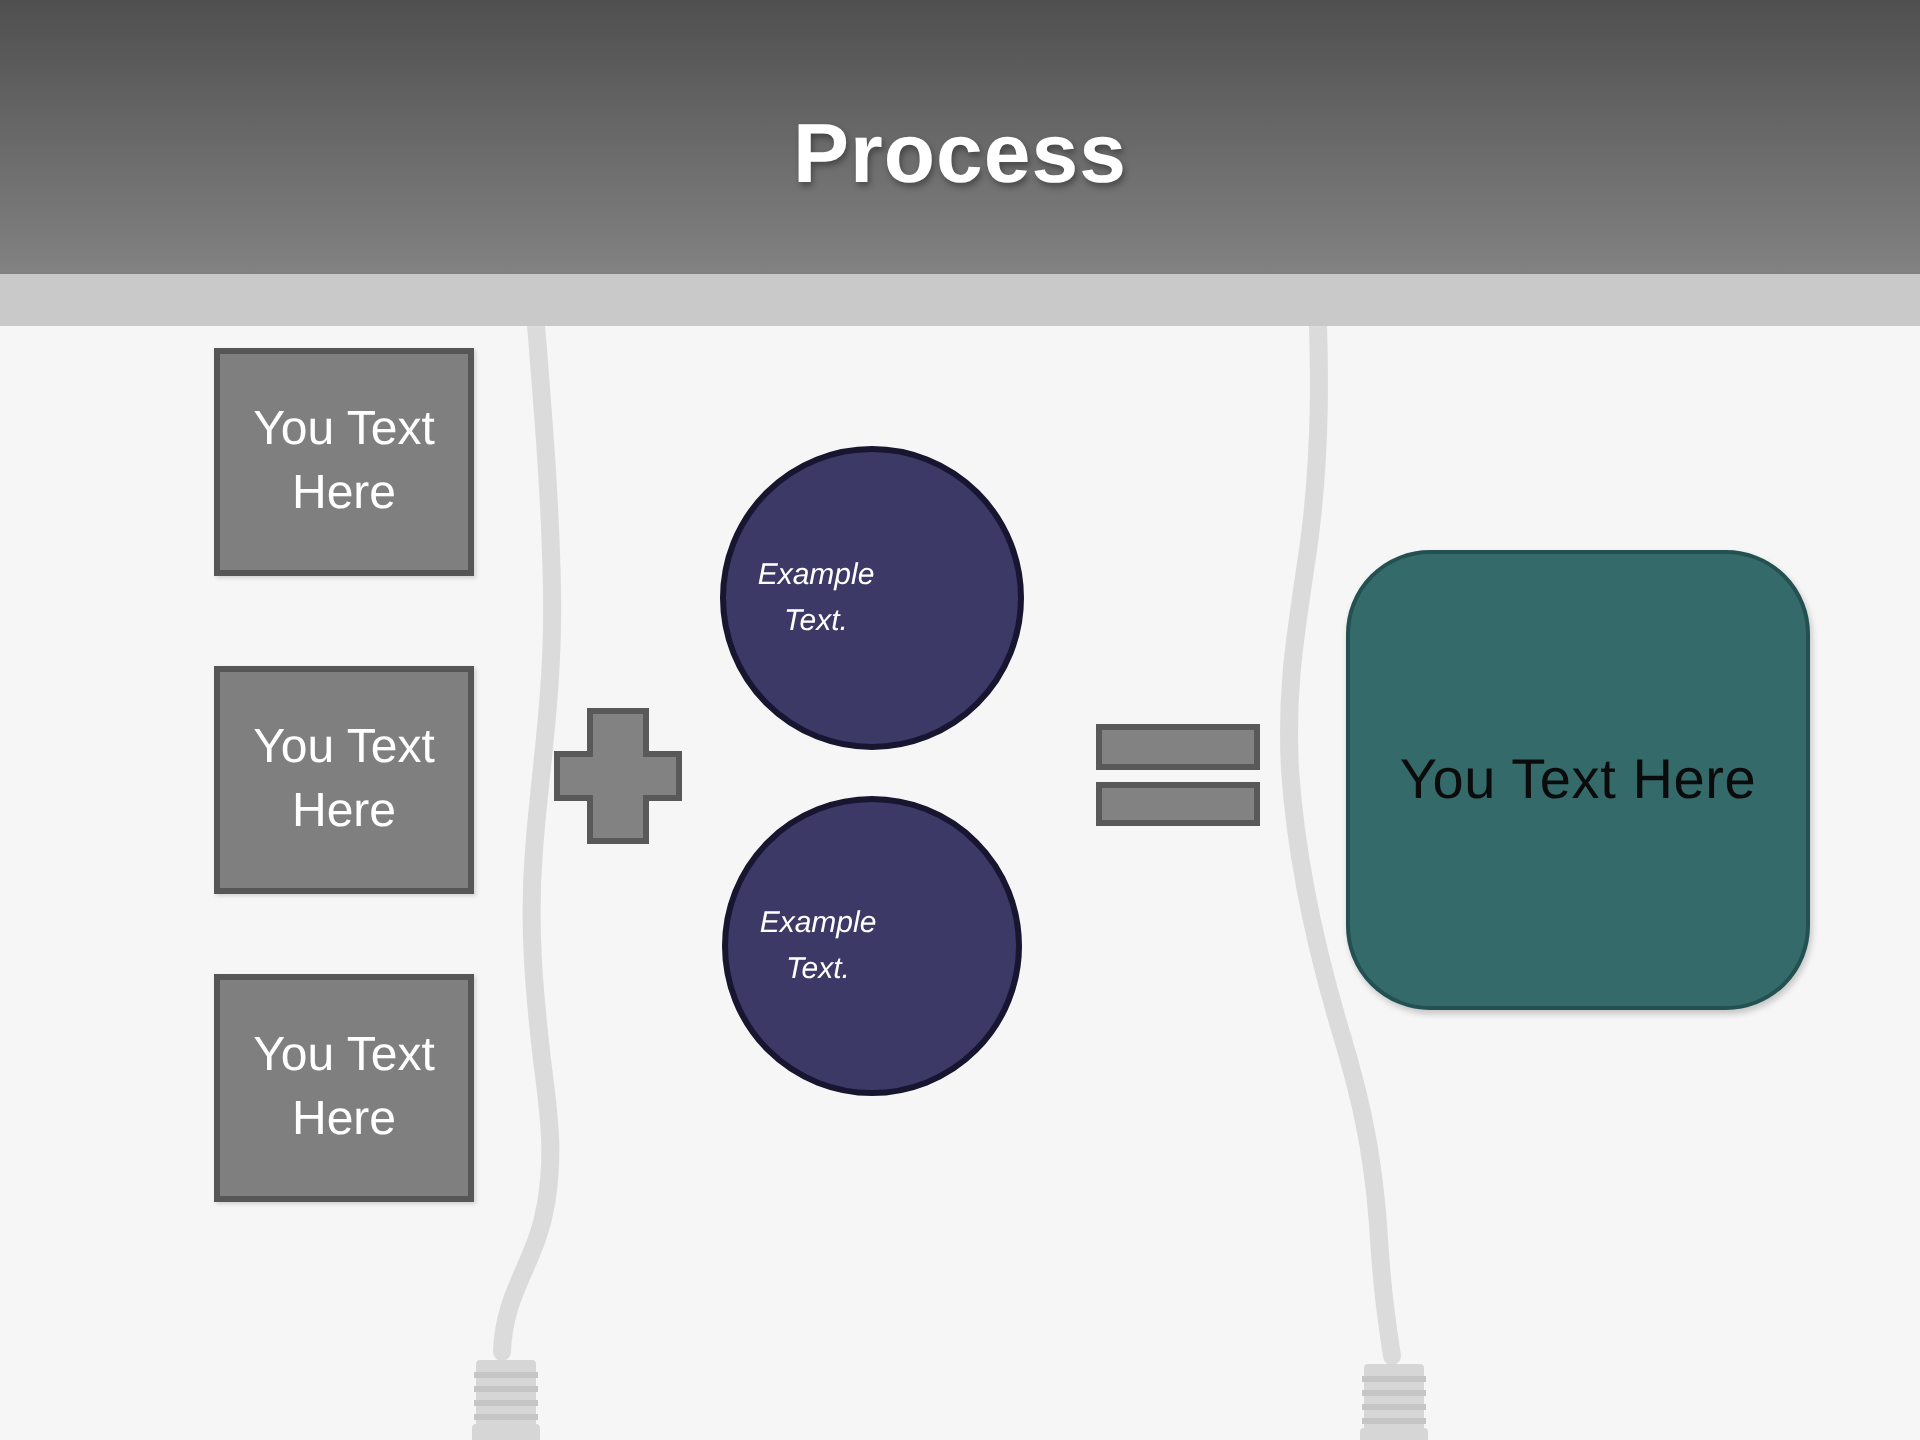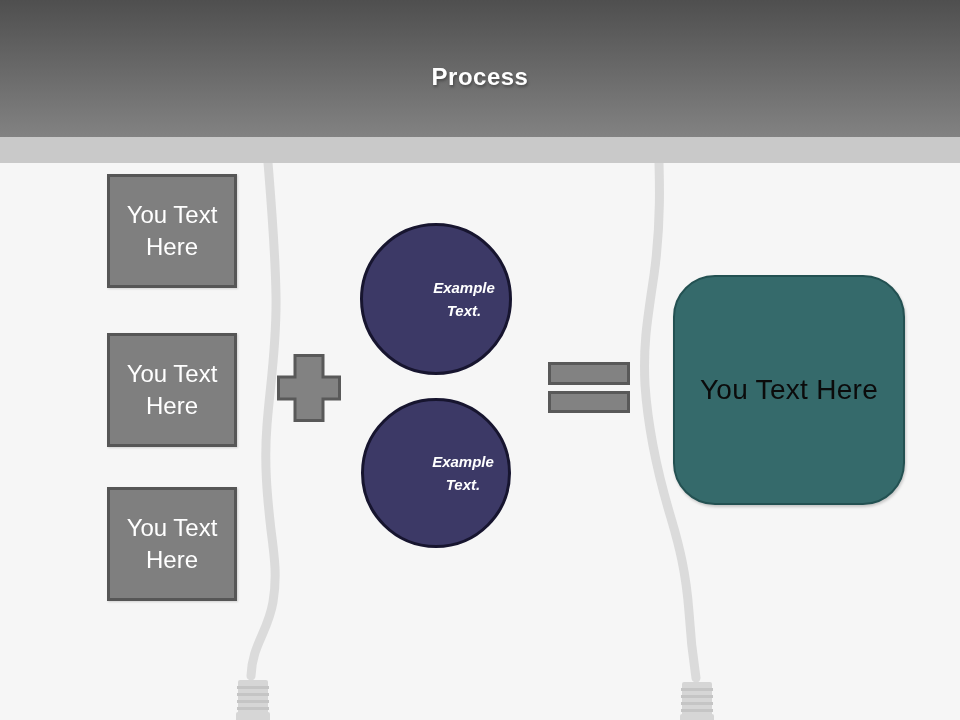--- a/index.html
+++ b/index.html
@@ -32,21 +32,21 @@
   .plug-block{fill:var(--plug);}
   .plug-groove{fill:var(--plug-groove);}
   
   .header{
     position:absolute;left:0;top:0;width:960px;height:137px;
     background:linear-gradient(180deg,var(--header-top) 0%,var(--header-bottom) 100%);
     display:flex;align-items:center;justify-content:center;
   }
   .title{
     display:flex;gap:0.27em;align-items:baseline;justify-content:center;
-    font-size:24px;color:#ffffff;font-weight:400;letter-spacing:0.5px;
+    font-size:42px;color:#ffffff;font-weight:400;letter-spacing:0.5px;
     text-shadow:1px 2px 3px rgba(0,0,0,0.35);
     padding-top:16px;
   }
   .title .kw{font-weight:700;}
   .substrip{
     position:absolute;left:0;top:137px;width:960px;height:26px;
     background:var(--substrip);
   }
   
   .gray-box{
@@ -57,22 +57,22 @@
     box-shadow:1px 1px 2px rgba(0,0,0,0.15);
   }
   .gray-box .lbl{display:block;width:100px;}
   .box-1{top:174px;}
   .box-2{top:333px;}
   .box-3{top:487px;}
   
   .circle{
     position:absolute;width:152px;height:152px;border-radius:50%;
     background:var(--circle-fill);border:3px solid var(--circle-border);
-    display:flex;align-items:center;justify-content:flex-end;text-align:center;
-    color:#ffffff;font-size:15px;font-weight:700;font-style:italic;line-height:1.55;
+    display:flex;align-items:center;justify-content:flex-start;text-align:center;
+    color:#ffffff;font-size:15px;font-weight:400;font-style:italic;line-height:1.55;
   }
   .circle .lbl{display:block;width:90px;}
   .circle-1{left:360px;top:223px;}
   .circle-2{left:361px;top:398px;width:150px;height:150px;}
   
   .plus-icon{position:absolute;left:274px;top:353px;}
   .equals-icon{position:absolute;left:548px;top:362px;width:82px;}
   .equals-bar{
     width:82px;background:var(--operator-fill);
     border:3px solid var(--operator-border);

